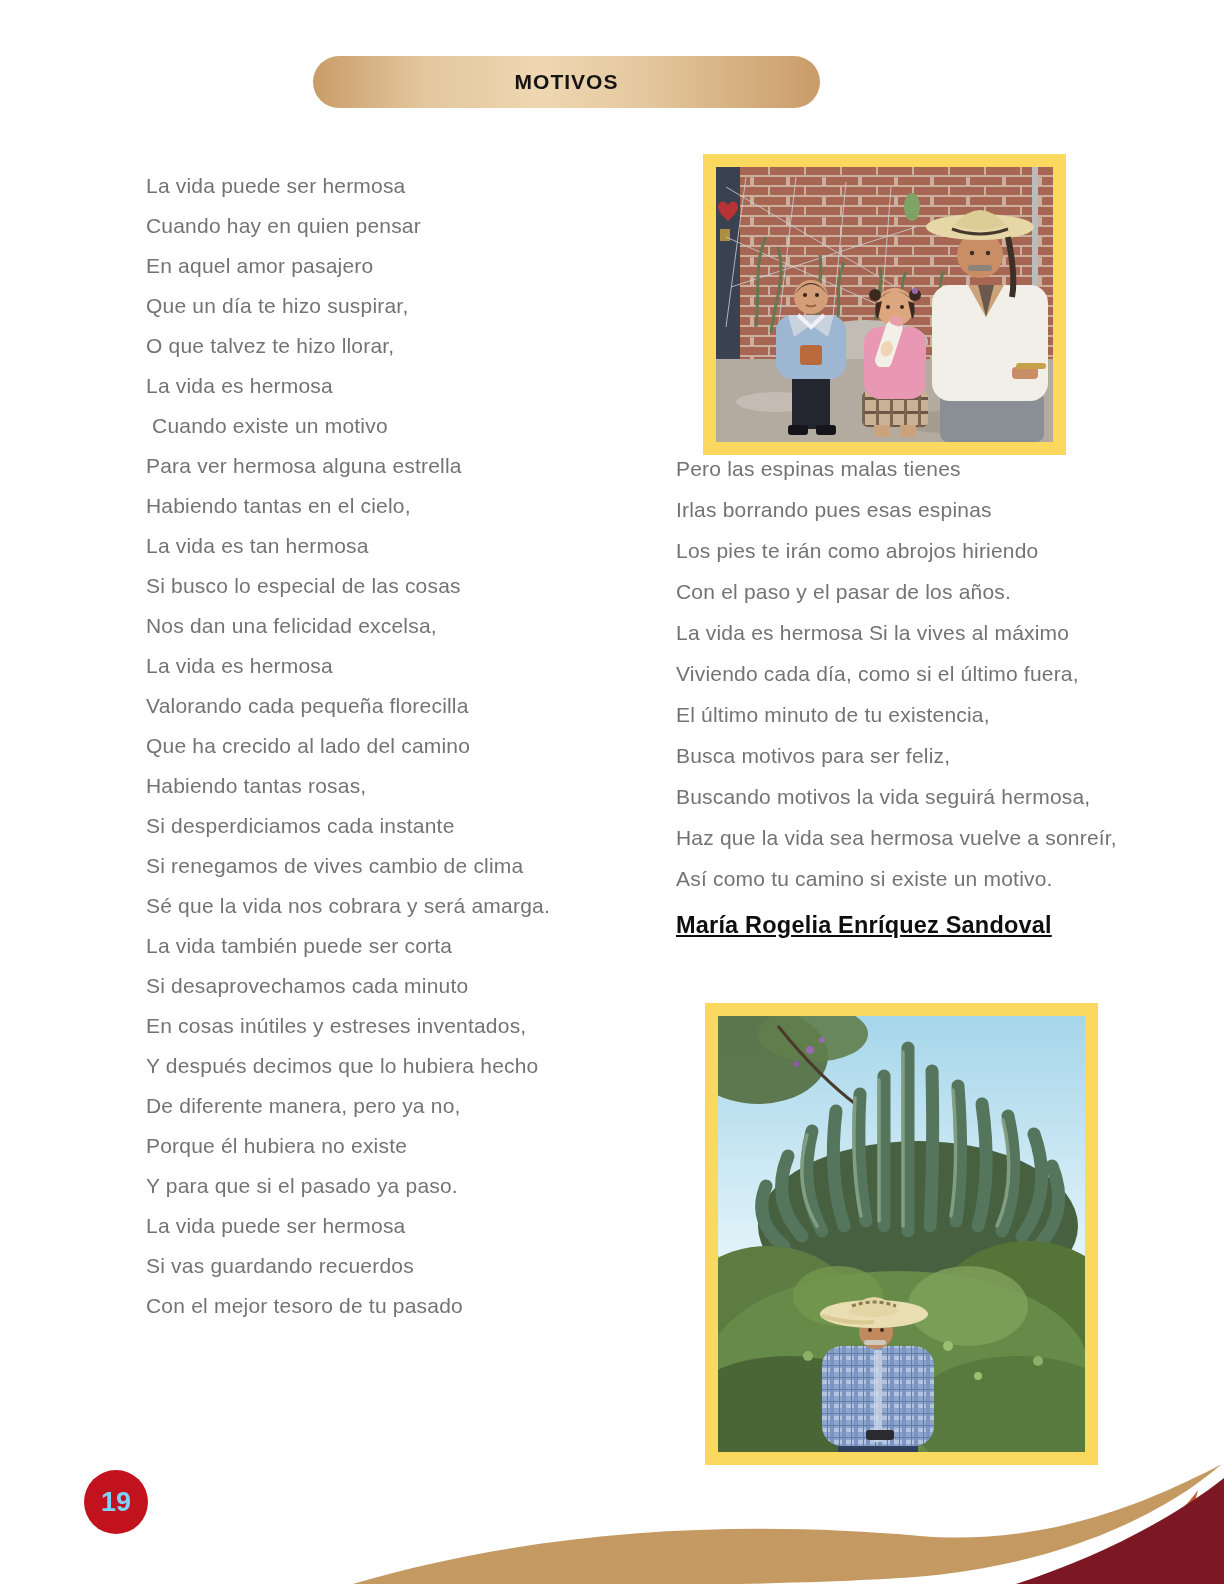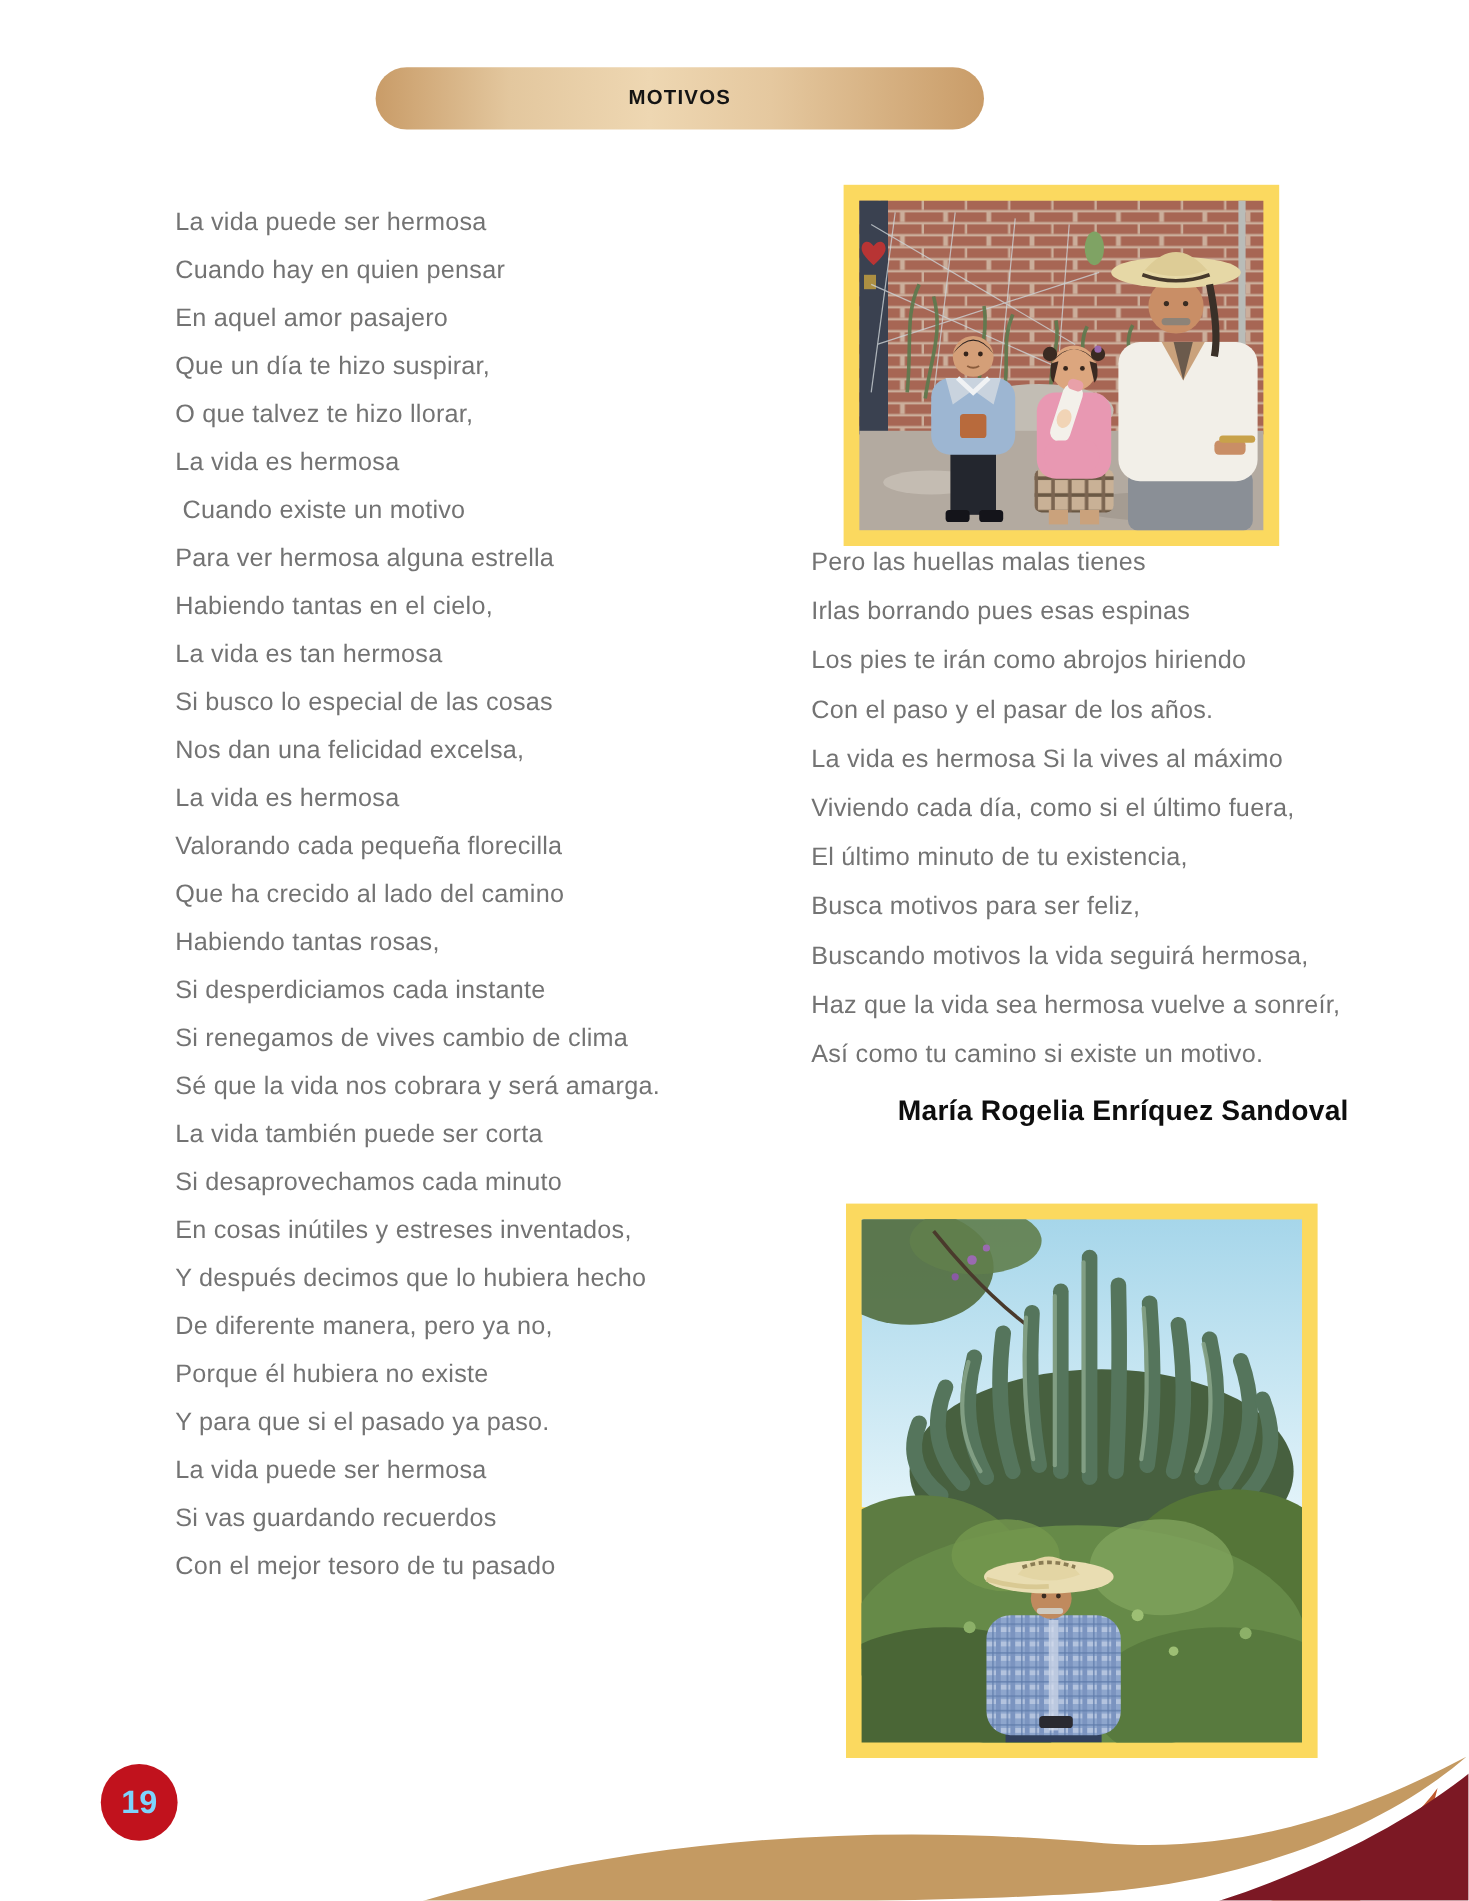--- a/index.html
+++ b/index.html
@@ -11,30 +11,31 @@
     font-family:"Liberation Sans", sans-serif;
     color:#3c3c3c;
   }
   .title-pill{
     position:absolute;left:313px;top:56px;width:507px;height:52px;
     border-radius:26px;
     background:linear-gradient(90deg,#c99c68 0%,#e3c79e 22%,#eed7b2 45%,#e5c89f 65%,#c99c68 100%);
     display:flex;align-items:center;justify-content:center;
   }
   .title-pill span{
-    font-weight:700;font-size:17px;letter-spacing:1px;color:#141414;
+    font-weight:700;font-size:21px;letter-spacing:1px;color:#141414;
   }
   .poem-col{position:absolute;font-size:21px;letter-spacing:0.2px;color:#737373;}
   .poem-left{left:146px;top:166px;width:530px;line-height:40px;}
   .poem-right{left:676px;top:448px;width:525px;line-height:41px;}
   .poem-col .line{white-space:pre-wrap;}
   .author{
     position:absolute;left:676px;top:912px;width:520px;
-    text-align:center;font-weight:700;font-size:23.5px;color:#0e0e0e;
+    text-align:left;font-weight:700;font-size:23.5px;color:#0e0e0e;
     letter-spacing:0.2px;
+    text-decoration:underline;
   }
   .photo-frame{
     position:absolute;background:#fbd95f;box-sizing:border-box;padding:13px;
   }
   .photo-frame svg{display:block;width:100%;height:100%;}
   #photo1{left:703px;top:154px;width:363px;height:301px;}
   #photo2{left:705px;top:1003px;width:393px;height:462px;}
   .page-badge{
     position:absolute;left:84px;top:1470px;width:64px;height:64px;
     border-radius:50%;background:#c1121d;
@@ -188,21 +189,21 @@
         <circle cx="95" cy="130" r="17" fill="#d49f78"></circle>
         <path d="M78,128 Q95,106 112,128 Q104,116 95,116 Q86,116 78,128 Z" fill="#2c2220"></path>
         <circle cx="89" cy="128" r="2" fill="#35251c"></circle>
           <circle cx="101" cy="128" r="2" fill="#35251c"></circle>
         <path d="M90,138 Q95,141 100,138" stroke="#8a5c3c" stroke-width="1.6" fill="none"></path>
       </g>
     </svg>
   </div>
 
   <div class="poem-col poem-right">
-      <div class="line">Pero las huellas malas tienes</div>
+      <div class="line">Pero las espinas malas tienes</div>
       <div class="line">Irlas borrando pues esas espinas</div>
       <div class="line">Los pies te irán como abrojos hiriendo</div>
       <div class="line">Con el paso y el pasar de los años.</div>
       <div class="line">La vida es hermosa Si la vives al máximo</div>
       <div class="line">Viviendo cada día, como si el último fuera,</div>
       <div class="line">El último minuto de tu existencia,</div>
       <div class="line">Busca motivos para ser feliz,</div>
       <div class="line">Buscando motivos la vida seguirá hermosa,</div>
       <div class="line">Haz que la vida sea hermosa vuelve a sonreír,</div>
       <div class="line">Así como tu camino si existe un motivo.</div>

